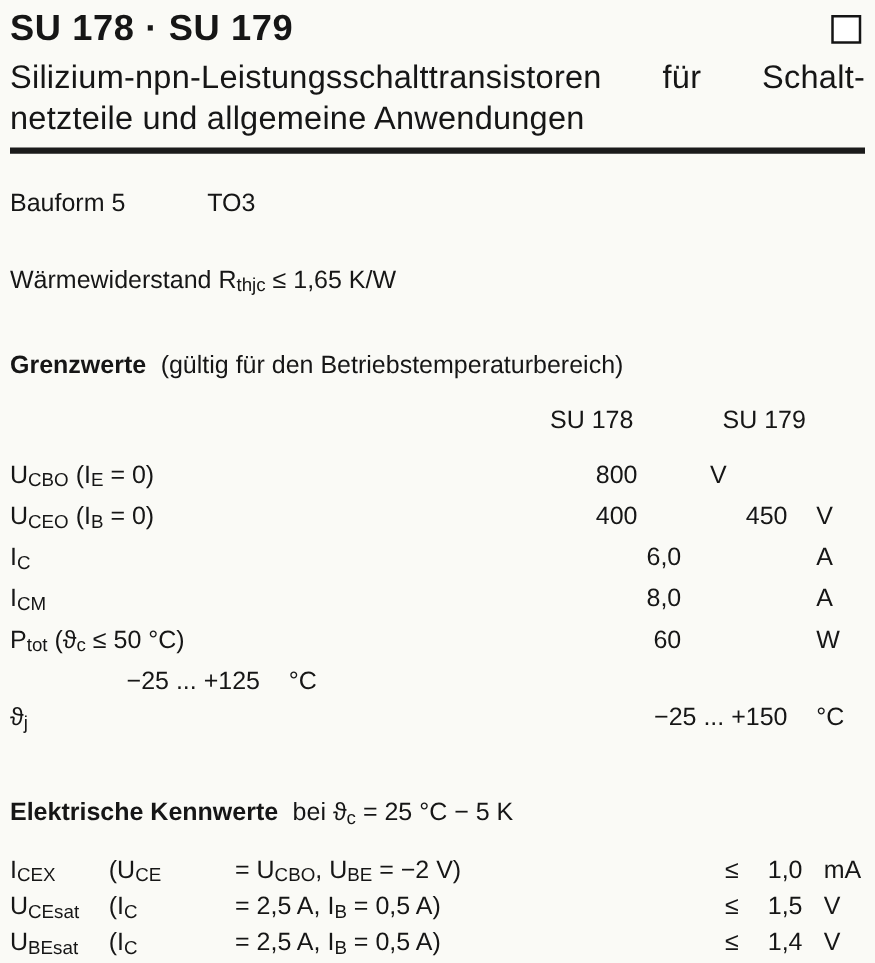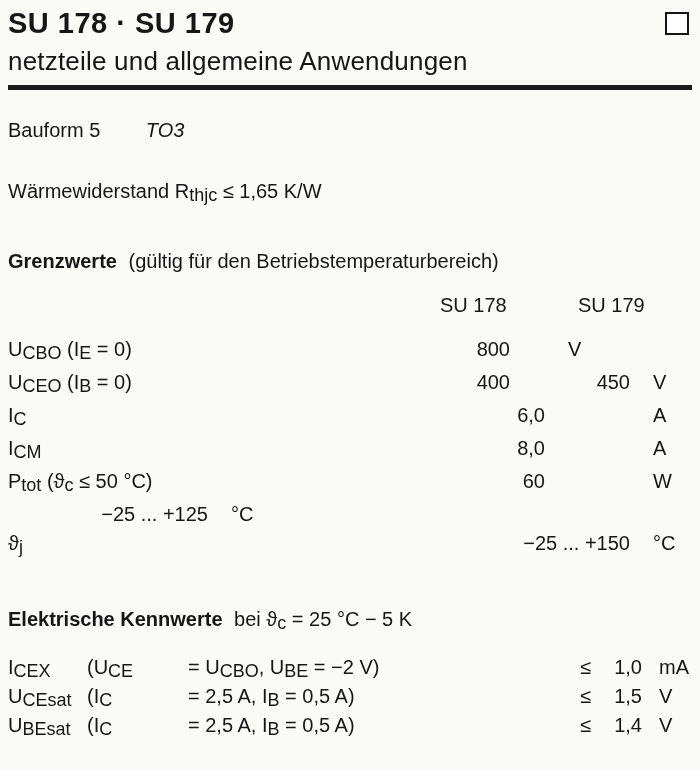--- a/index.html
+++ b/index.html
@@ -18,21 +18,21 @@
   .square-marker {
     position:absolute; top:12px; left:665px;
     width:20px; height:19px; border:2.5px solid #141414; background:#fff;
   }
   .subtitle { margin-top:7px; font-size:26px; line-height:33px; letter-spacing:0.2px; }
   .subtitle .l1 { text-align:justify; text-align-last:justify; }
   .rule { margin-top:7px; height:5px; background:#1b1b1b; }
 
   
   .bauform { margin:29px 8px 0 8px; font-size:20px; }
-  .bauform .pkg { margin-left:40px;font-style:italic; }
+  .bauform .pkg { margin-left:60px; }
   .thermal { margin:38px 8px 0 8px; font-size:20px; }
 
   
   .limits-heading { margin:44px 8px 0 8px; font-size:20px; }
   .limits-heading .hb { font-weight:bold; }
   .limits-heading .hr2 { margin-left:6px; }
   .col-headers { position:relative; height:22px; margin-top:21px; font-size:20px; }
   .col-headers .h178 { position:absolute; left:440px; top:0; }
   .col-headers .h179 { position:absolute; left:578px; top:0; }
   .lim-rows { margin-top:19px; font-size:20px; line-height:29px; }
@@ -53,31 +53,32 @@
   .char-heading .hr2 { margin-left:6px; }
   .char-rows { margin-top:21px; font-size:20px; line-height:25px; }
   .crow { display:flex; padding-left:8px; white-space:nowrap; }
   .csym   { flex:0 0 79px; }
   .cparam { flex:0 0 101px; }
   .ccond  { flex:0 0 392px; }
   .crel   { flex:0 0 26px; }
   .cval   { flex:0 0 36px; text-align:right; }
   .cunit  { margin-left:17px; }
 
-  sub { font-size:18px; vertical-align:-3px; letter-spacing:0; }
+  sub { font-size:15px; vertical-align:-3px; letter-spacing:0; }
 </style>
 </head>
 <body>
 
 <div class="page">
 
   <div class="header">
     <div class="title">SU 178 · SU 179</div>
     <div class="square-marker"></div>
     <div class="subtitle">
+      <div class="l1">Silizium-npn-Leistungsschalttransistoren für Schalt-</div>
       <div class="l2">netzteile und allgemeine Anwendungen</div>
     </div>
     <div class="rule"></div>
   </div>
 
   <div class="bauform">
     <span>Bauform 5</span>
     <span class="pkg">TO3</span>
   </div>
 

